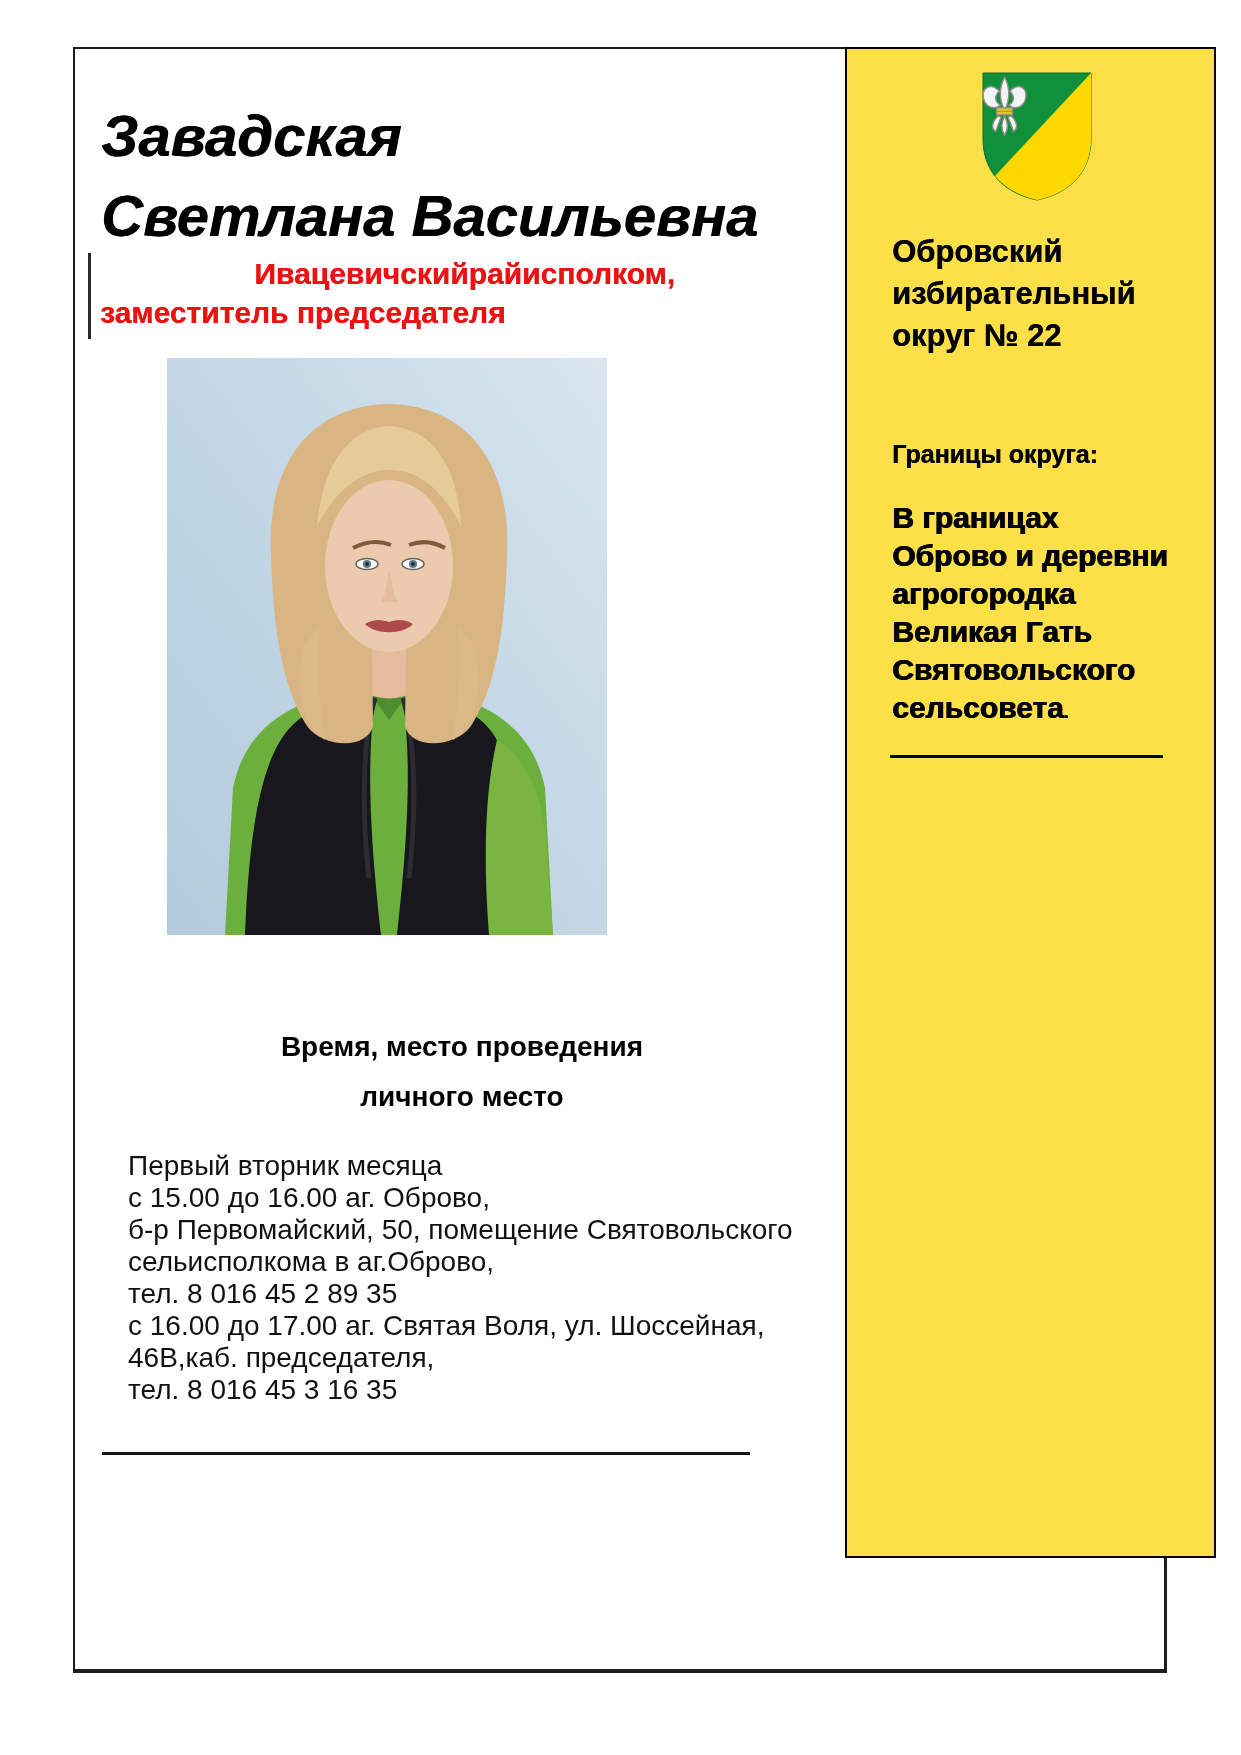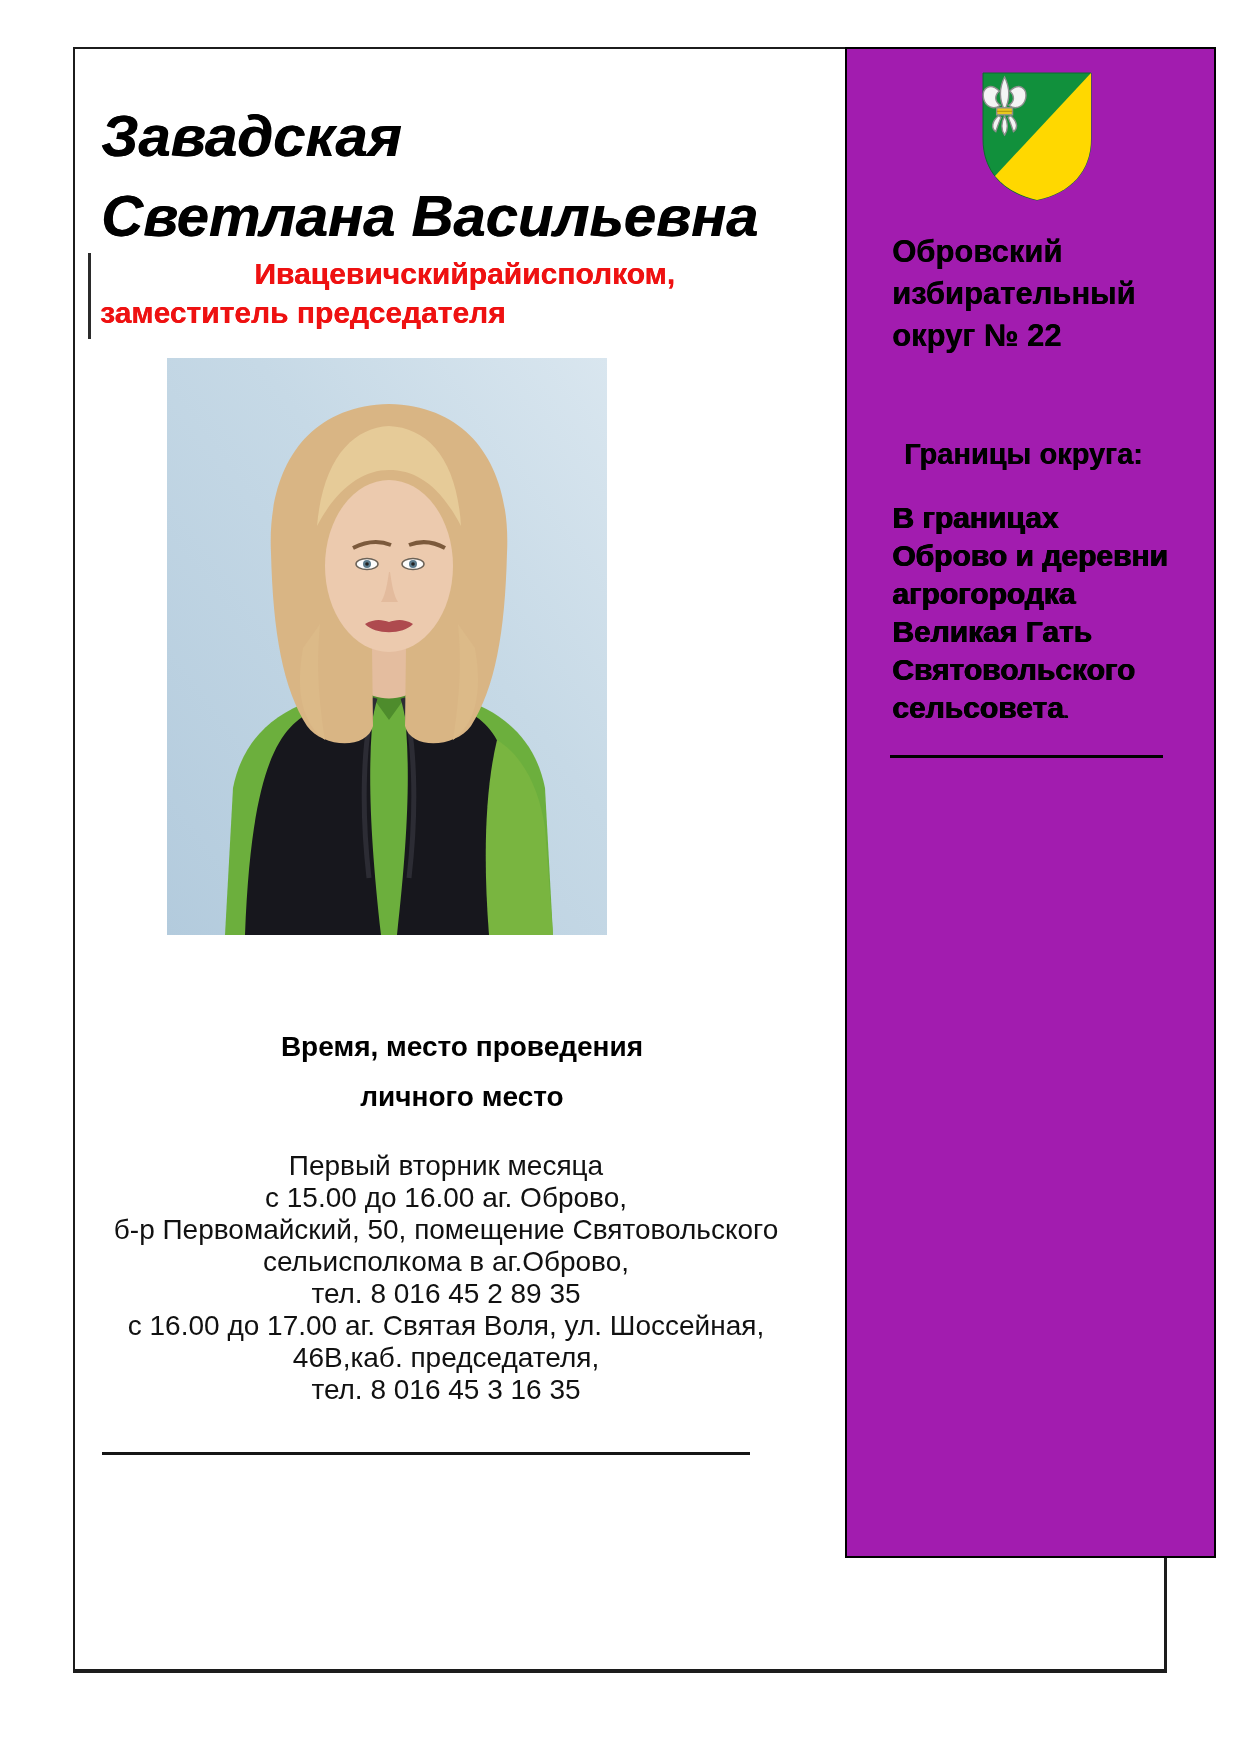--- a/index.html
+++ b/index.html
@@ -37,41 +37,40 @@
 
   
   .photo{left:167px;top:358px;width:440px;height:577px;z-index:3;}
 
   
   .reception-title{
     left:112px;top:1022px;width:700px;z-index:3;text-align:center;
     font-size:28px;font-weight:bold;line-height:50px;color:#000;
   }
   .reception-body{
-    left:96px;top:1150px;width:700px;z-index:3;text-align:center;
+    left:128px;top:1150px;width:700px;z-index:3;
     font-size:28px;font-weight:normal;line-height:32px;color:#111;
   }
   .fill-in-line{left:102px;top:1452px;width:648px;height:0;border-top:3px solid #151515;z-index:3;}
 
   
   .sidebar{
     left:845px;top:47px;width:371px;height:1511px;box-sizing:border-box;
     border:2px solid #000;z-index:4;
   }
   .crest{left:130px;top:18px;width:120px;height:138px;}
   .district-block{
     left:45px;top:182px;width:300px;
     font-size:31px;font-weight:bold;line-height:42px;color:#000;
     text-shadow:.4px 0 0 #000;
   }
   .borders-label{
     left:45px;top:390px;width:300px;
-    font-size:29px;font-weight:bold;line-height:30px;color:#000;
+    font-size:25px;font-weight:bold;line-height:30px;color:#000;
     text-shadow:.5px 0 0 #000;
-    margin-left:12px;
   }
   .borders-block{
     left:45px;top:450px;width:310px;
     font-size:30px;font-weight:bold;line-height:38px;color:#000;
     text-shadow:.9px 0 0 #000, 0 .4px 0 #000;
   }
   .borders-period{font-size:17px;font-weight:bold;}
   .sidebar-line{left:43px;top:706px;width:273px;height:0;border-top:3px solid #000;}
 </style>
 </head>
@@ -143,21 +142,21 @@
   <div>б-р Первомайский, 50, помещение Святовольского</div>
   <div>сельисполкома в аг.Оброво,</div>
   <div>тел. 8 016 45 2 89 35</div>
   <div>с 16.00 до 17.00 аг. Святая Воля, ул. Шоссейная,</div>
   <div>46В,каб. председателя,</div>
   <div>тел. 8 016 45 3 16 35</div>
 </div>
 
 <div class="abs fill-in-line"></div>
 
-<div class="abs sidebar" id="sidebar" style="background: #a21caf;">
+<div class="abs sidebar" id="sidebar" style="background: #fde047;">
 
   <svg class="abs crest" viewBox="0 0 120 138" xmlns="http://www.w3.org/2000/svg" aria-hidden="true">
     <path d="M6,6 L114,6 L114,72 C114,104 94,126 60,133 C26,126 6,104 6,72 Z" fill="#11903c" stroke="#0b6e2e" stroke-width="1"></path>
     <path d="M114,6 L114,72 C114,104 94,126 60,133 C42,129 28,121 18,109 Z" fill="#ffd800"></path>
     <g transform="translate(10,10) scale(0.88)" fill="#f4f4f4" stroke="#8f8f8f" stroke-width="1.6">
       <path d="M20,0 C26,12 27,24 20,38 C13,24 14,12 20,0 Z"></path>
       <path d="M14,16 C4,6 -6,12 -4,24 C-2,34 8,38 15,32 C9,28 8,22 14,16 Z"></path>
       <path d="M26,16 C36,6 46,12 44,24 C42,34 32,38 25,32 C31,28 32,22 26,16 Z"></path>
       <path d="M20,44 C24,52 24,60 20,66 C16,60 16,52 20,44 Z"></path>
       <path d="M13,44 C6,50 4,58 10,62 C12,56 14,50 16,46 Z"></path>

